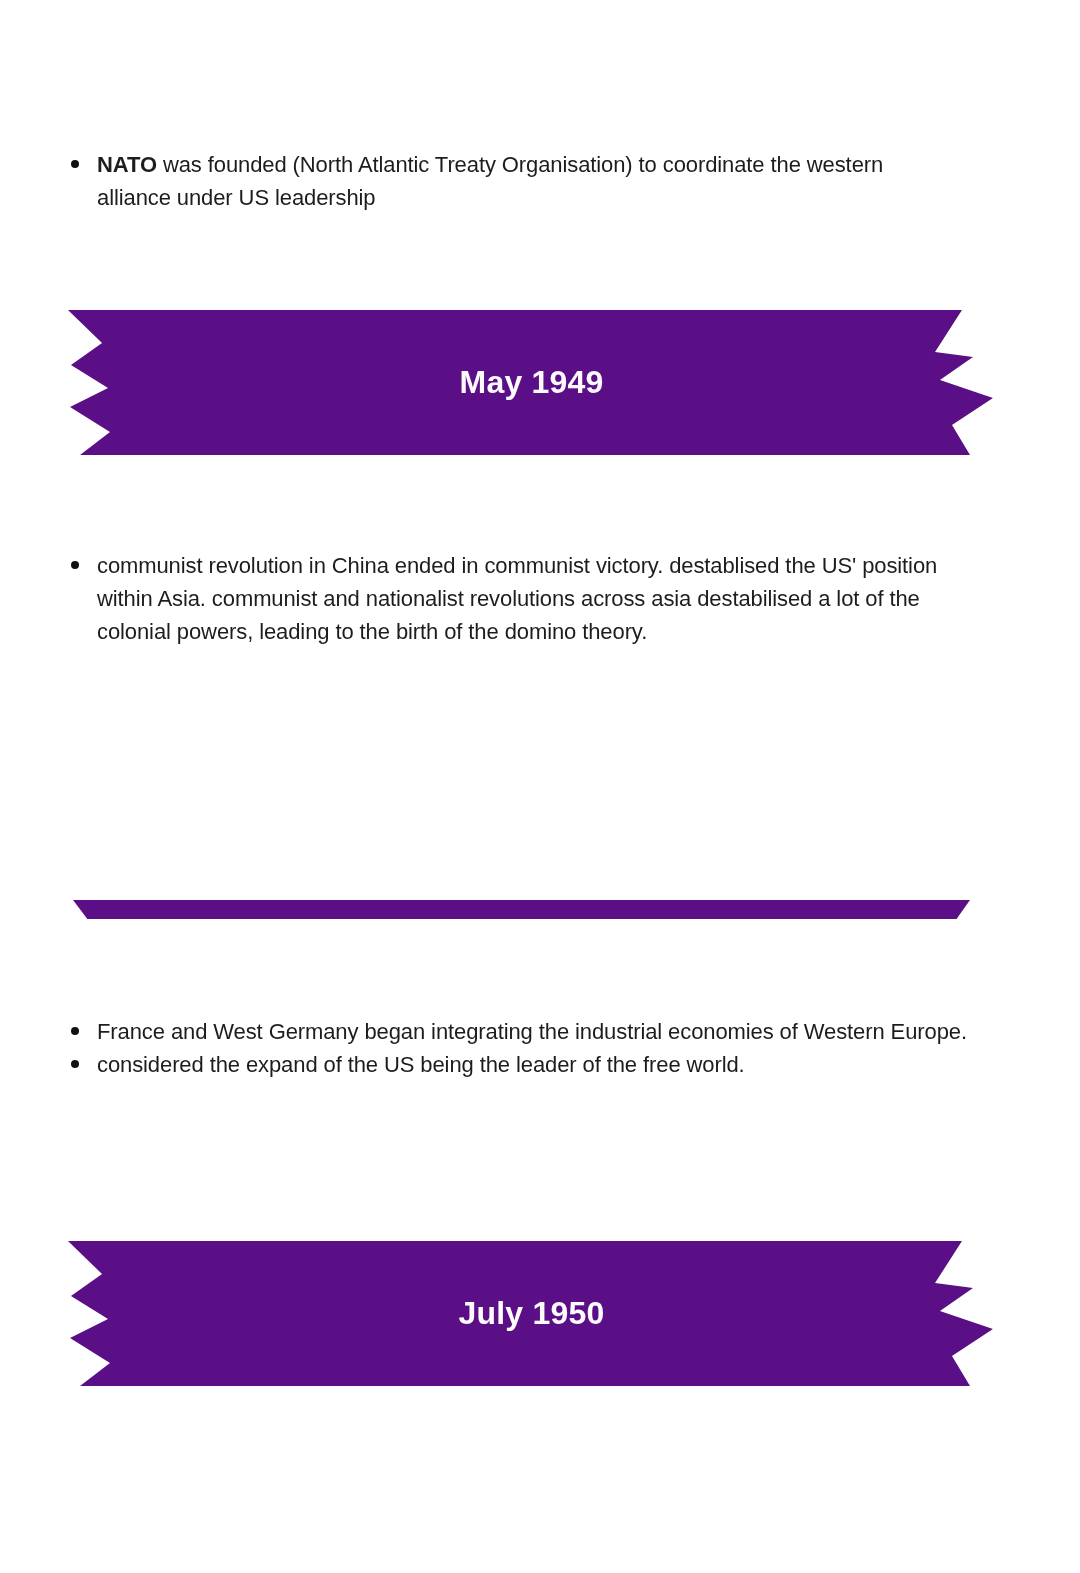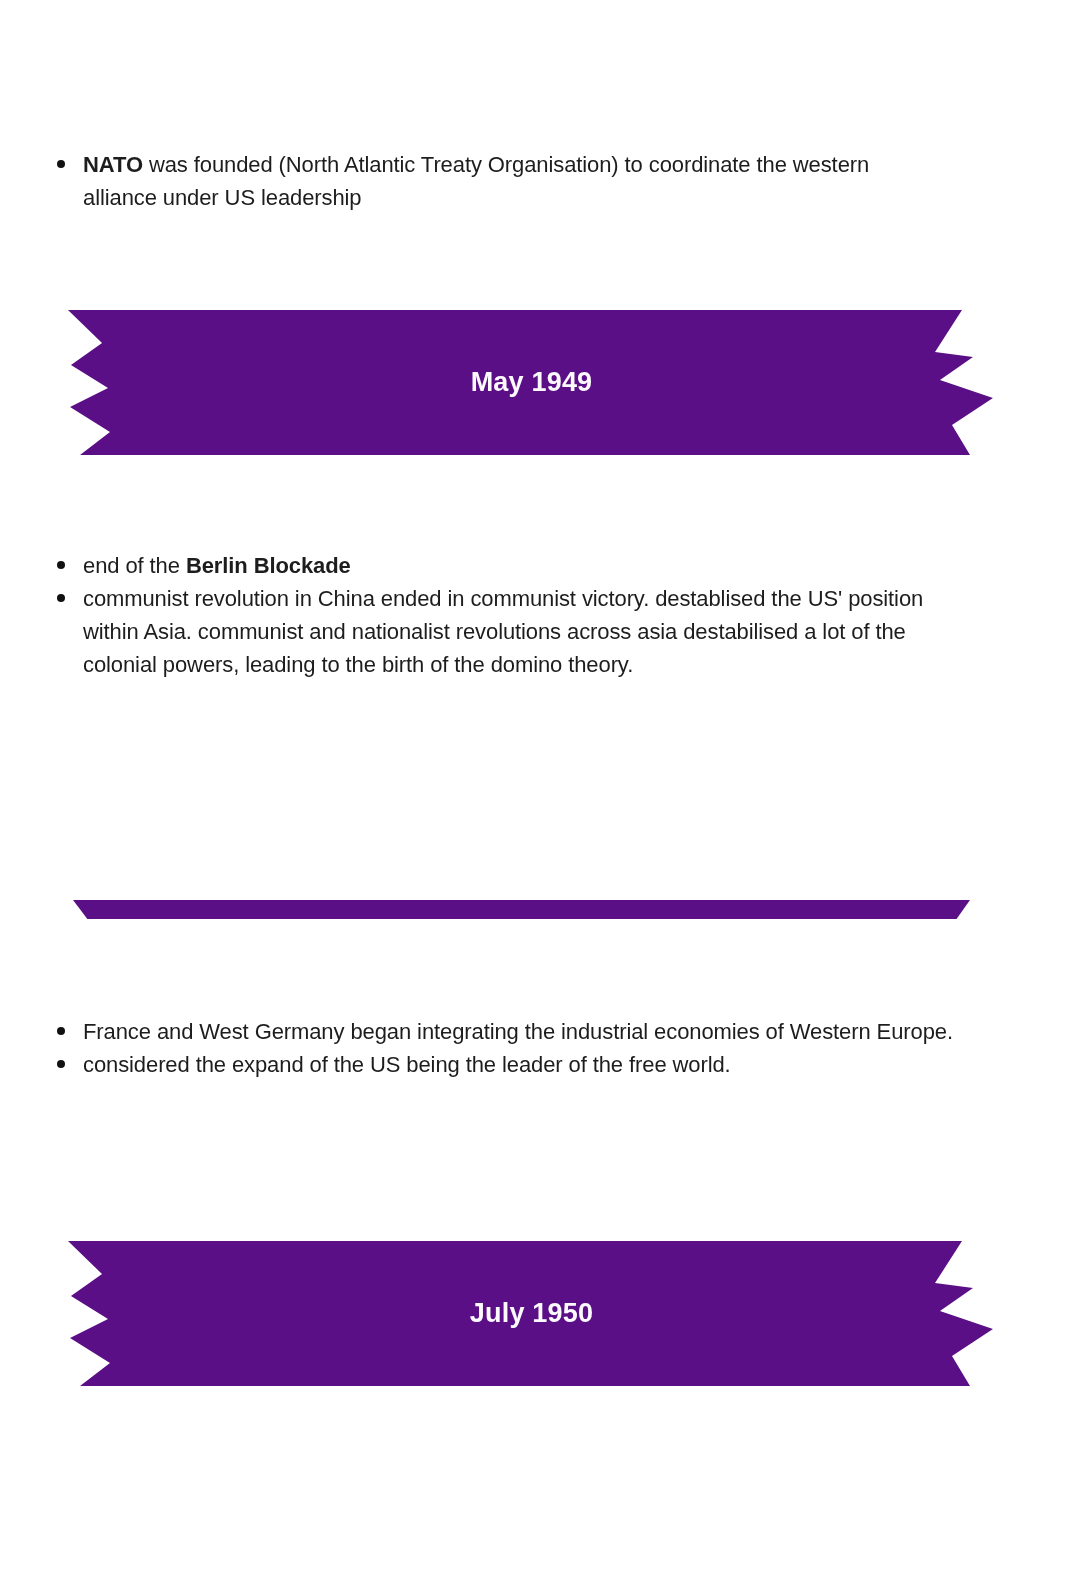--- a/index.html
+++ b/index.html
@@ -18,21 +18,21 @@
     width:1080px;
     height:1573px;
     margin:0 auto;
     background:var(--page-bg);
     color:var(--text-color);
     overflow:hidden;
   }
   
   .bullet-list{
     position:absolute;
-    left:56px;
+    left:70px;
     margin:0;
     padding:0;
     list-style:none;
     font-size:22px;
     line-height:33px;
     letter-spacing:-0.1px;
   }
   .bullet-list li{
     position:relative;
     padding-left:27px;
@@ -68,21 +68,21 @@
       93.25% 29%, 97.32% 32.4%, 93.78% 48.3%, 99.46% 60.7%, 95.07% 79.3%, 97% 100%,
       1.61% 100%,
       4.82% 84.1%, 0.54% 66.9%, 4.61% 53.8%, 0.64% 37.9%, 3.97% 22.8%);
   }
   .ribbon-label{
     position:absolute;
     inset:0;
     display:flex;
     align-items:center;
     justify-content:center;
-    font-size:27px;
+    font-size:32px;
     font-weight:700;
     color:var(--ribbon-text);
     letter-spacing:0.2px;
   }
   .ribbon-may{top:310px;}
   .ribbon-june{top:1241px;}
   
   .ribbon-strip{
     position:absolute;
     left:73px;
@@ -111,24 +111,20 @@
   </ul>
 
   <div class="ribbon ribbon-may">
     <div class="ribbon-shape"></div>
     <div class="ribbon-label">May 1949</div>
   </div>
 
   <ul class="bullet-list list-may">
     <li>
       <span class="bullet-dot"></span>
-      <span><span>end of the </span><span class="bold">Berlin Blockade</span></span>
-    </li>
-    <li>
-      <span class="bullet-dot"></span>
       <span>communist revolution in China ended in communist victory. destablised the US' position within Asia. communist and nationalist revolutions across asia destabilised a lot of the colonial powers, leading to the birth of the domino theory.</span>
     </li>
   </ul>
 
   <div class="ribbon-strip"></div>
 
   <ul class="bullet-list list-nsc">
     <li>
       <span class="bullet-dot"></span>
       <span>France and West Germany began integrating the industrial economies of Western Europe.</span>

